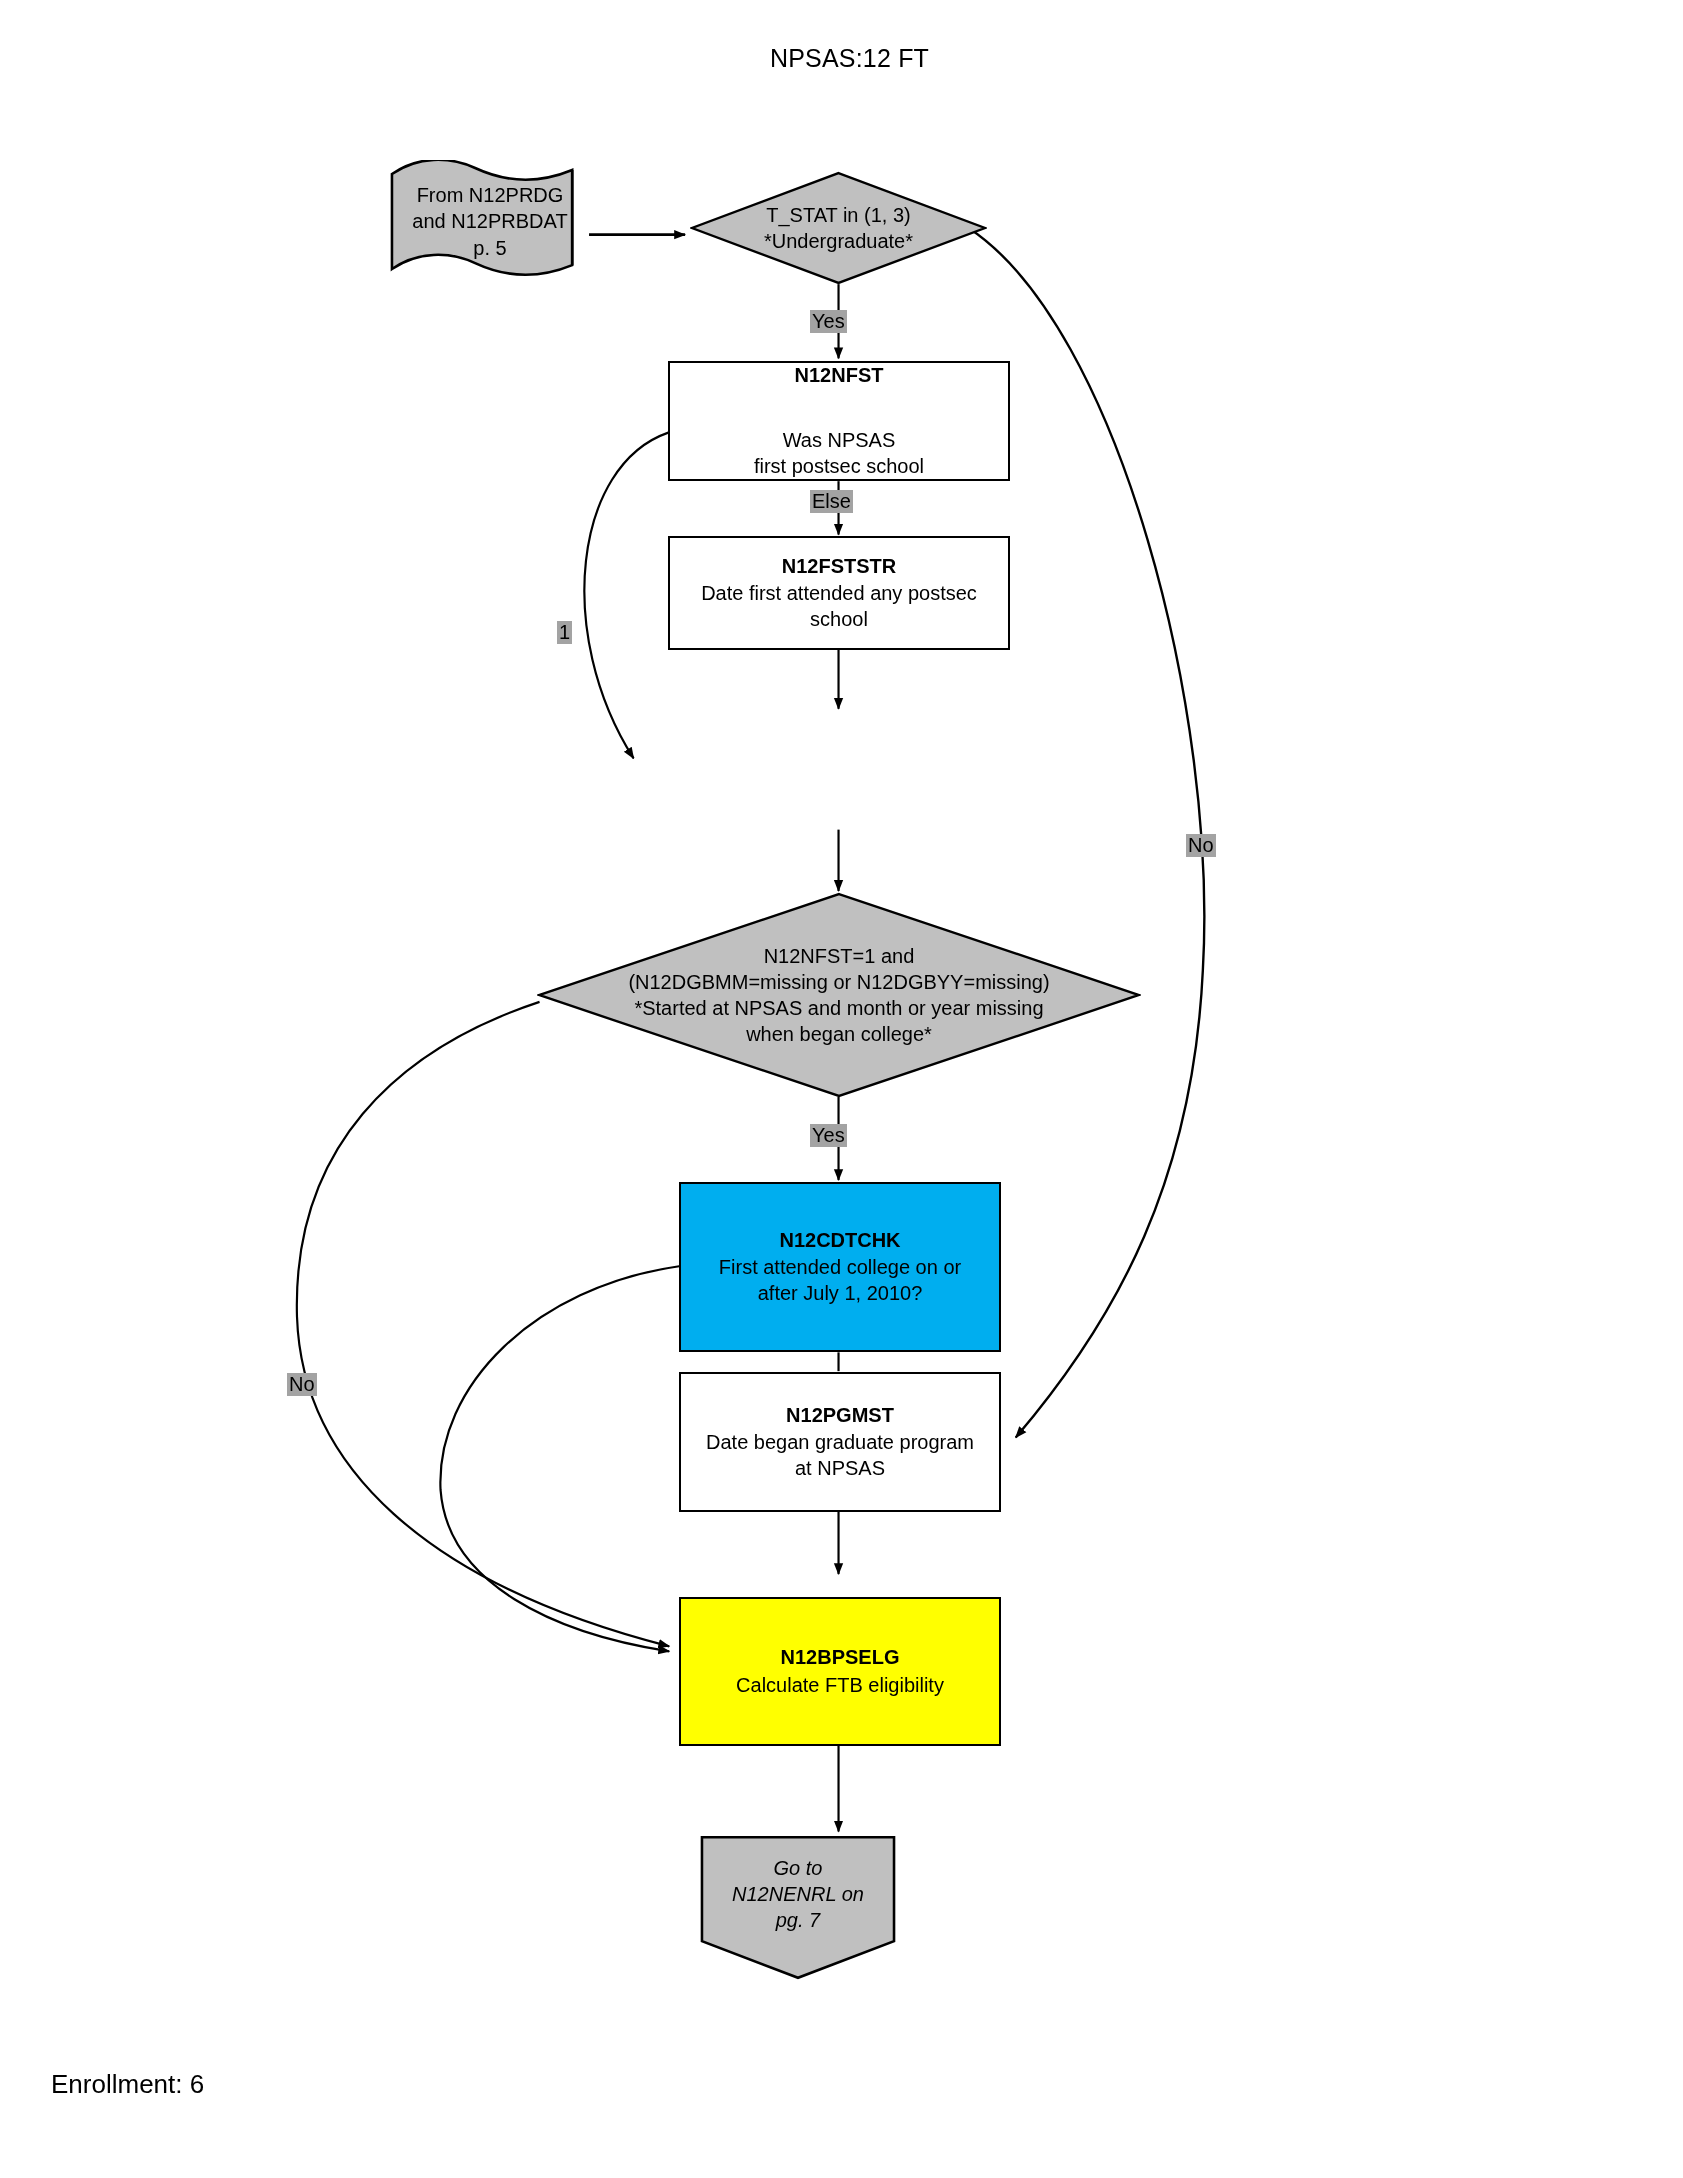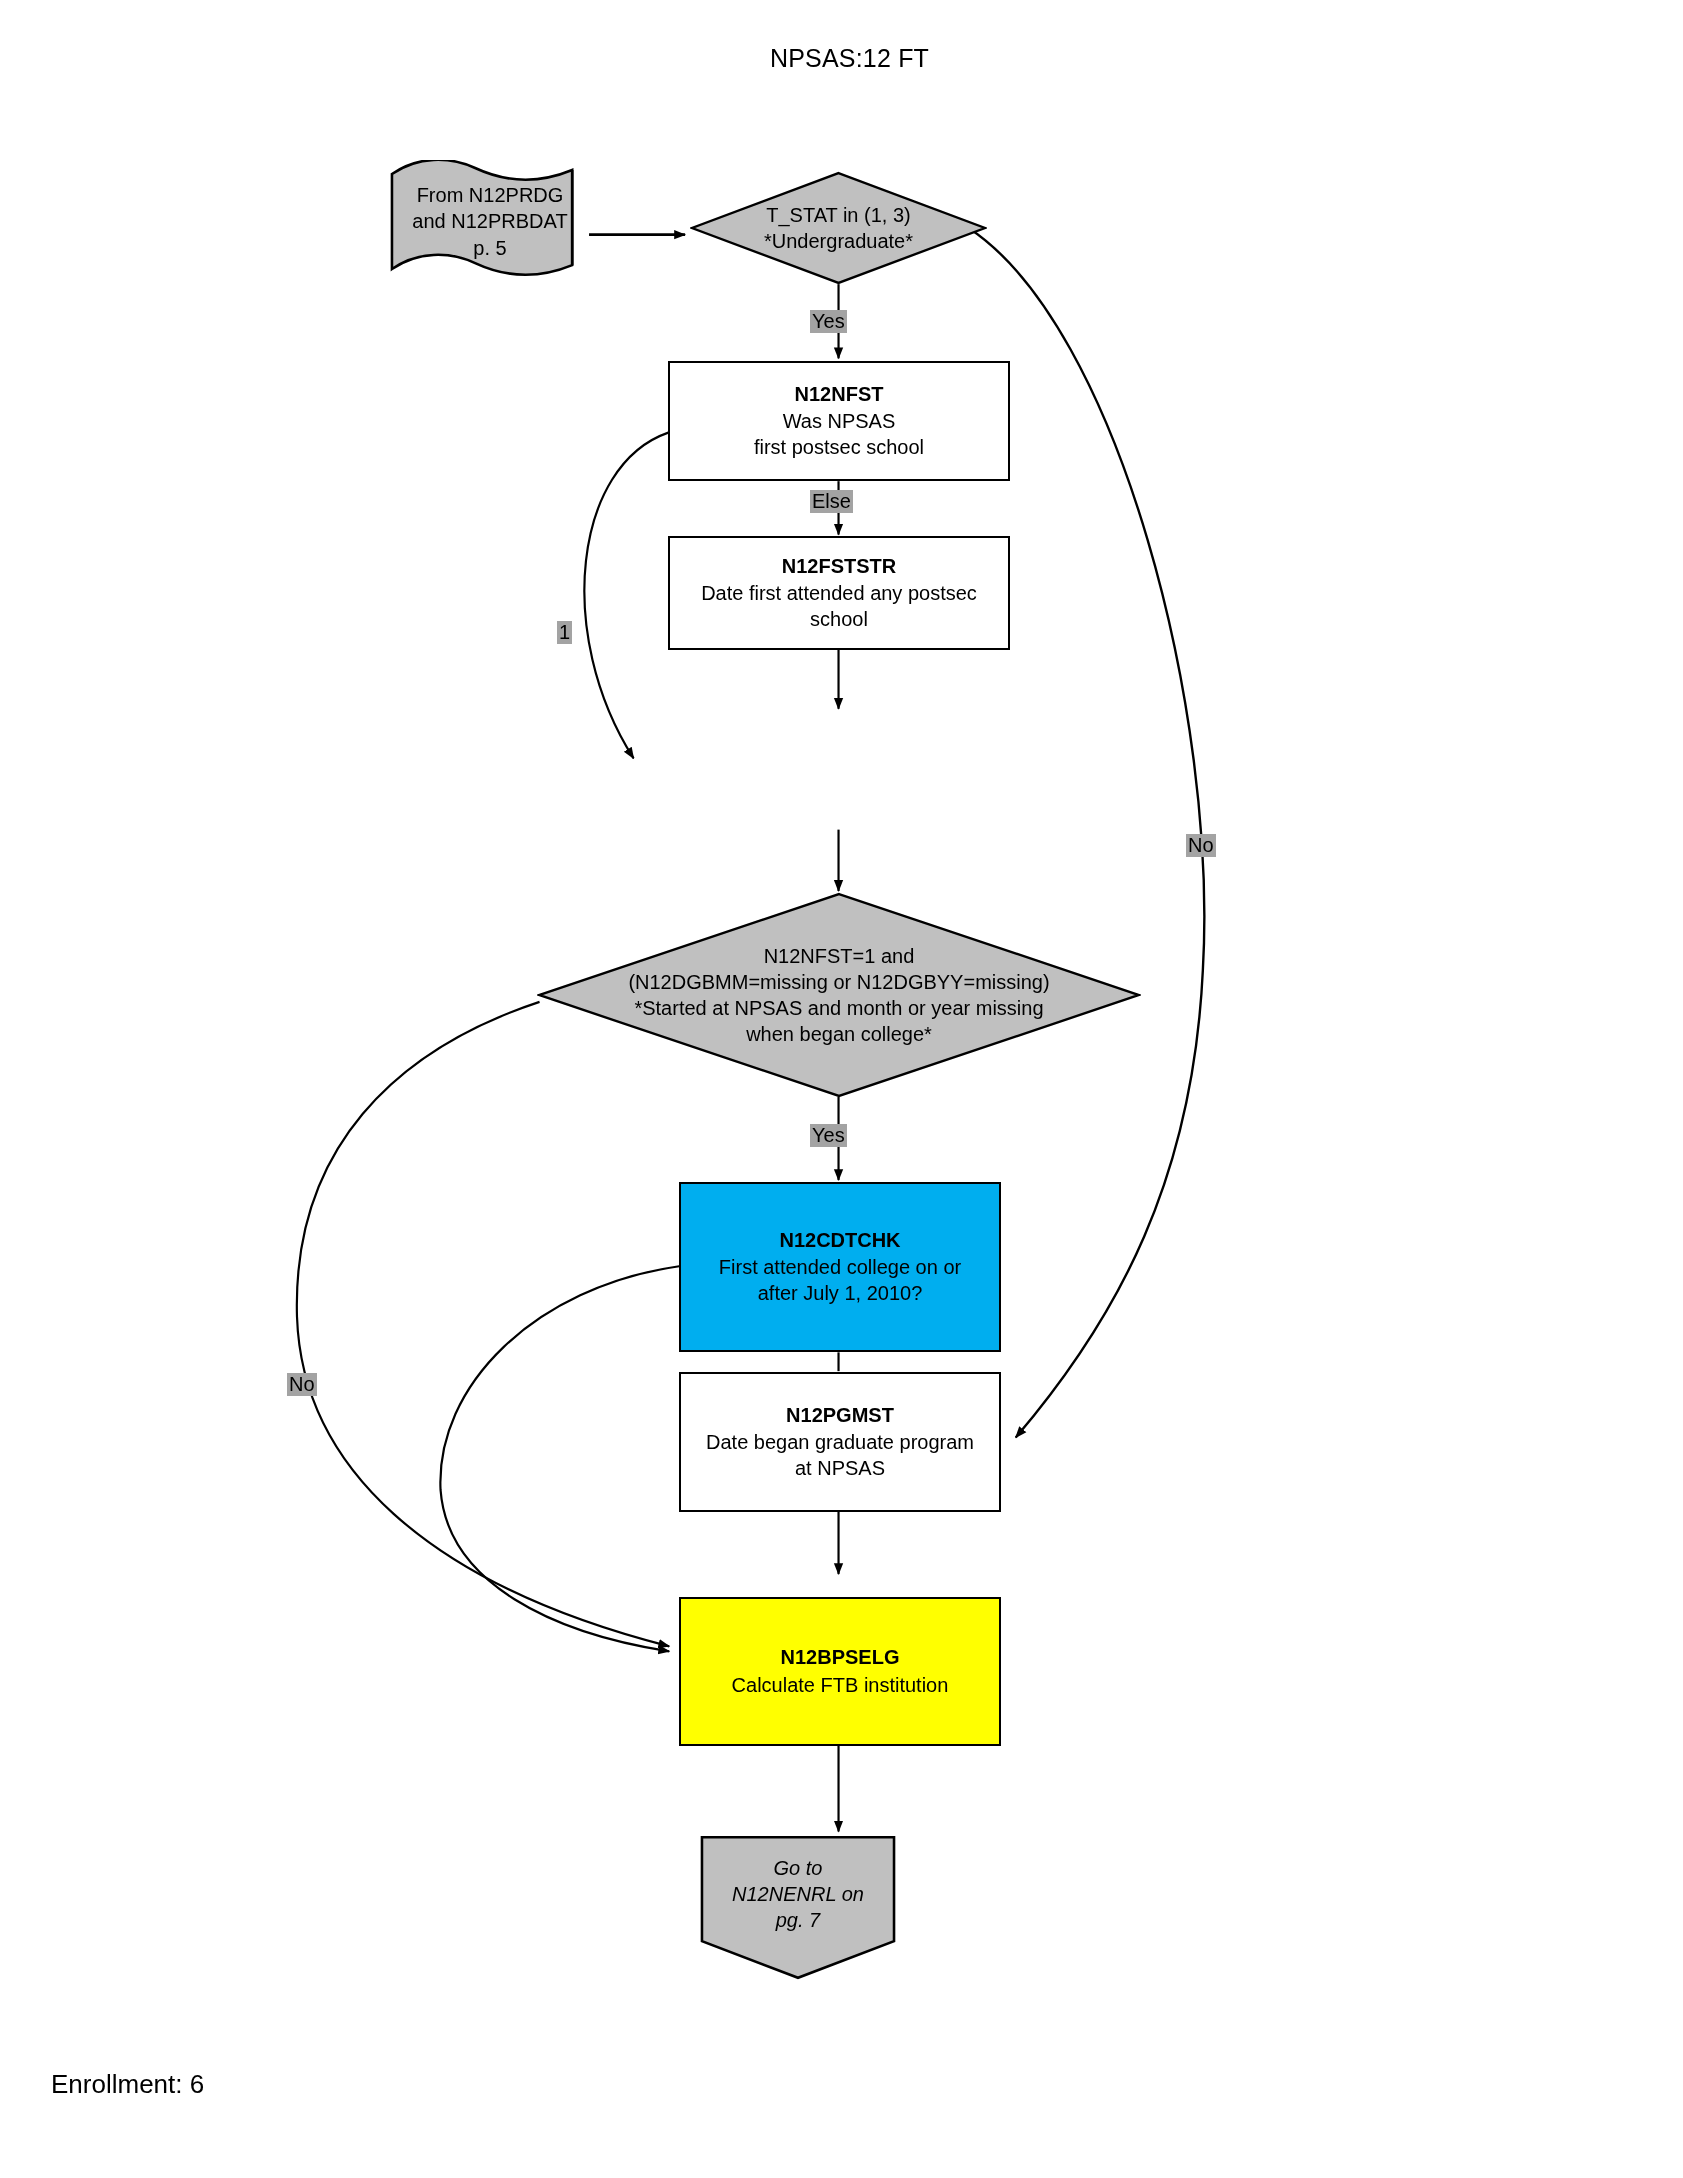--- a/index.html
+++ b/index.html
@@ -174,21 +174,21 @@
   </div>
 
   <div class="diamond-wrap" style="left:690px; top:171px; width:297px; height:114px;">
     <svg width="297" height="114" viewBox="0 0 300 115">
       <path d="M150,2 L298,57.5 L150,113 L2,57.5 Z" fill="#C0C0C0" stroke="#000" stroke-width="2.4"></path>
     </svg>
     <div class="diamond-text">T_STAT in (1, 3)
 *Undergraduate*</div>
   </div>
 
-  <div class="node proc" style="left:668px; top:361px; width:342px; height:120px;">
+  <div class="node proc" style="left:668px; top:361px; width:342px; height:120px;justify-content:space-between;">
     <div class="code">N12NFST</div>
     <div class="desc">Was NPSAS
 first postsec school</div>
   </div>
 
   <div class="node proc" style="left:668px; top:536px; width:342px; height:114px;">
     <div class="code">N12FSTSTR</div>
     <div class="desc">Date first attended any postsec
 school</div>
   </div>
@@ -211,21 +211,21 @@
   </div>
 
   <div class="node proc" style="left:679px; top:1372px; width:322px; height:140px;">
     <div class="code">N12PGMST</div>
     <div class="desc">Date began graduate program
 at NPSAS</div>
   </div>
 
   <div class="node proc yellow" style="left:679px; top:1576px; width:322px; height:149px;margin-top:21px;">
     <div class="code">N12BPSELG</div>
-    <div class="desc">Calculate FTB institution</div>
+    <div class="desc">Calculate FTB eligibility</div>
   </div>
 
   <div class="pent-wrap" style="left:699px; top:1834px; width:198px; height:147px;font-style:italic;">
     <svg width="198" height="147" viewBox="0 0 200 148">
       <path d="M3,3 L197,3 L197,108 L100,145 L3,108 Z" fill="#C0C0C0" stroke="#000" stroke-width="2.6"></path>
     </svg>
     <div class="pent-text">Go to
 N12NENRL on
 pg. 7</div>
   </div>

